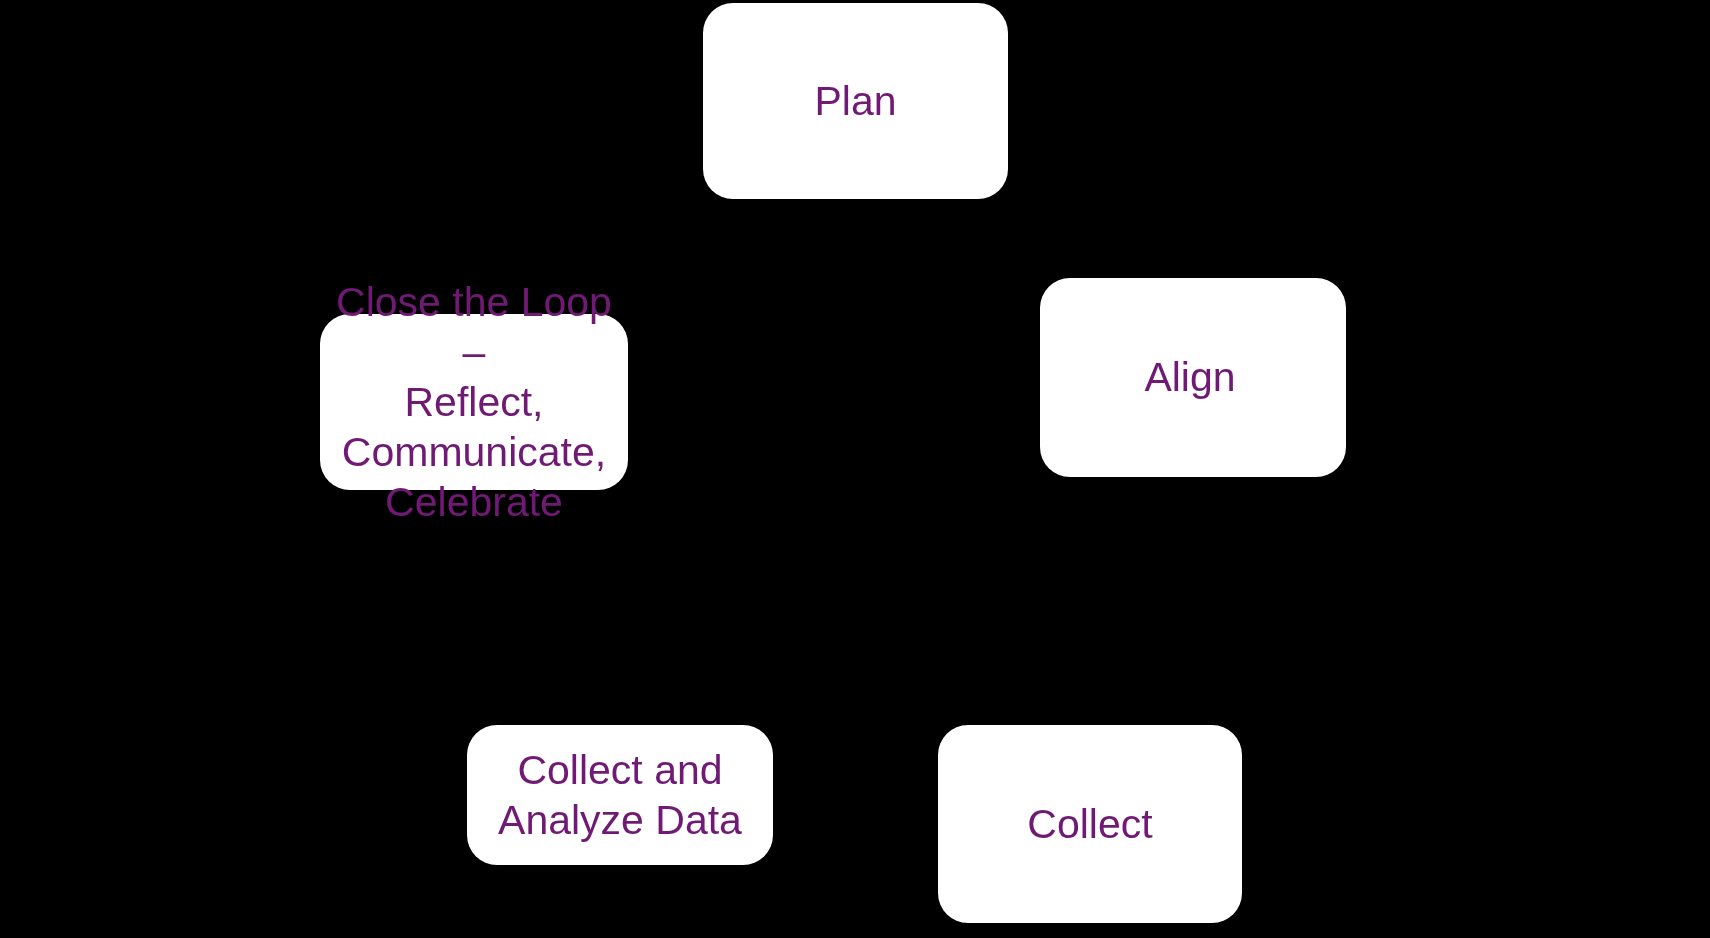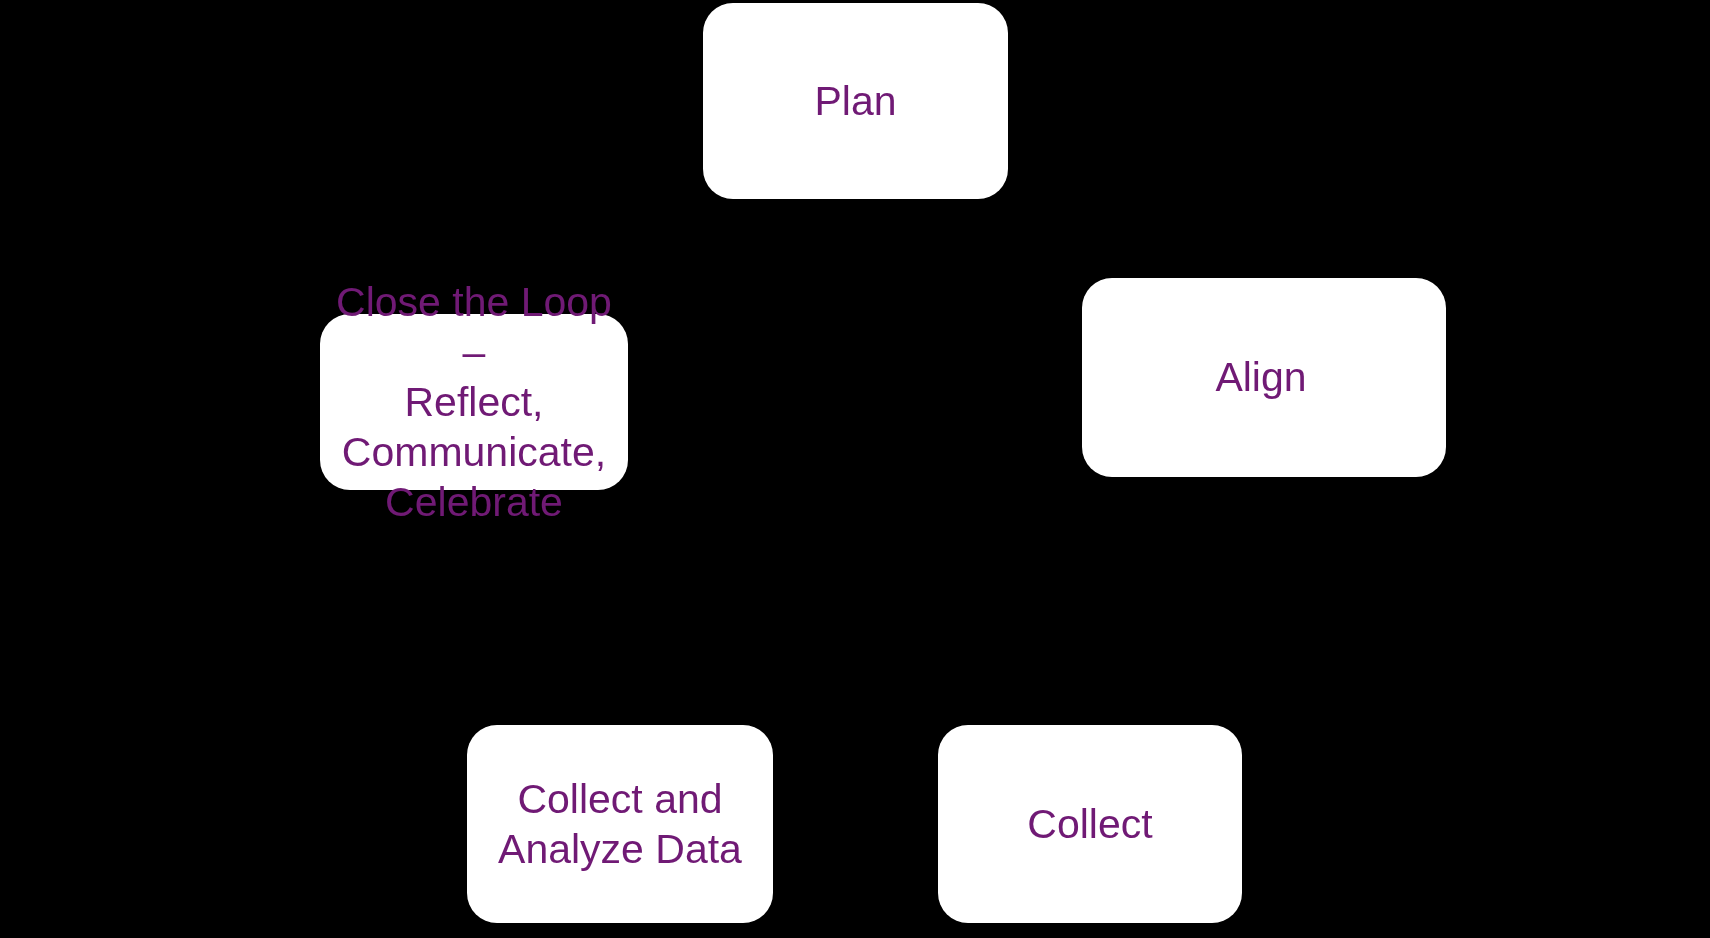--- a/index.html
+++ b/index.html
@@ -32,22 +32,22 @@
   .node-label {
     color: #701a75;
     font-size: 41px;
     line-height: 1.22;
     text-align: center;
     white-space: pre-line;
   }
   
   .node-plan     { left: 703px;  top: 3px;   width: 305px; height: 196px; }
   .node-close    { left: 320px;  top: 278px; width: 308px; height: 176px; margin-top: 36px; }
-  .node-align    { left: 1082px; top: 278px; width: 364px; height: 199px; padding-left: 8px; }
-  .node-collect  { left: 467px;  top: 725px; width: 306px; height: 198px; }
+  .node-align    { left: 1040px; top: 278px; width: 306px; height: 199px; padding-left: 8px; }
+  .node-collect  { left: 467px;  top: 725px; width: 306px; height: 140px; }
   .node-assess   { left: 938px;  top: 725px; width: 304px; height: 198px; }
 </style>
 </head>
 <body>
 
 <div class="canvas">
 
   <div class="node node-plan">
     <span class="node-label">Plan</span>
   </div>

